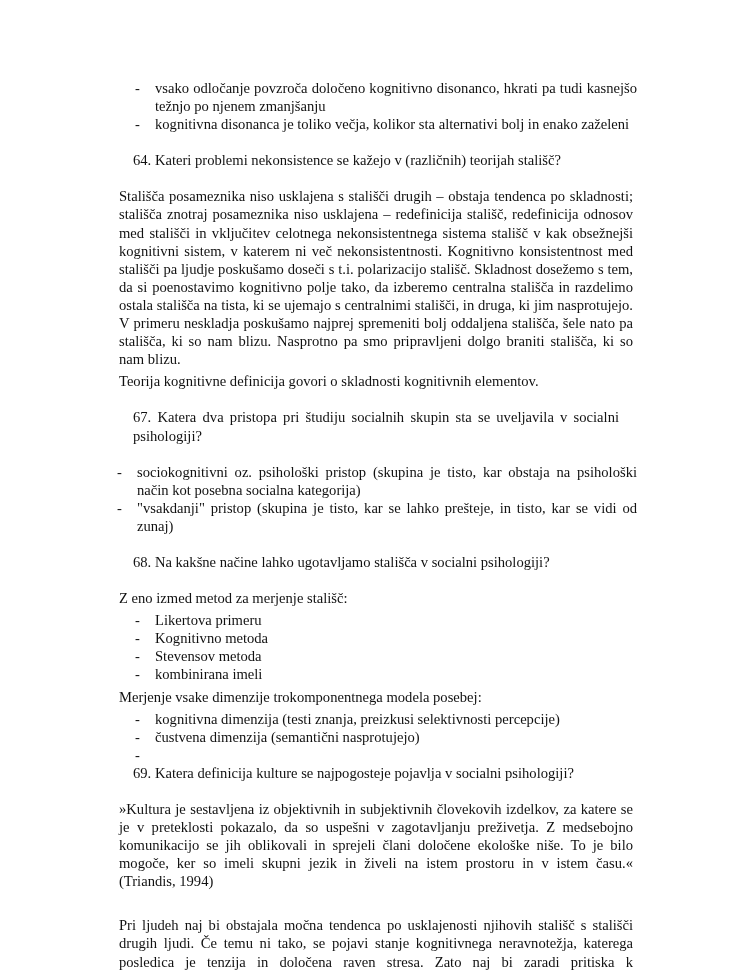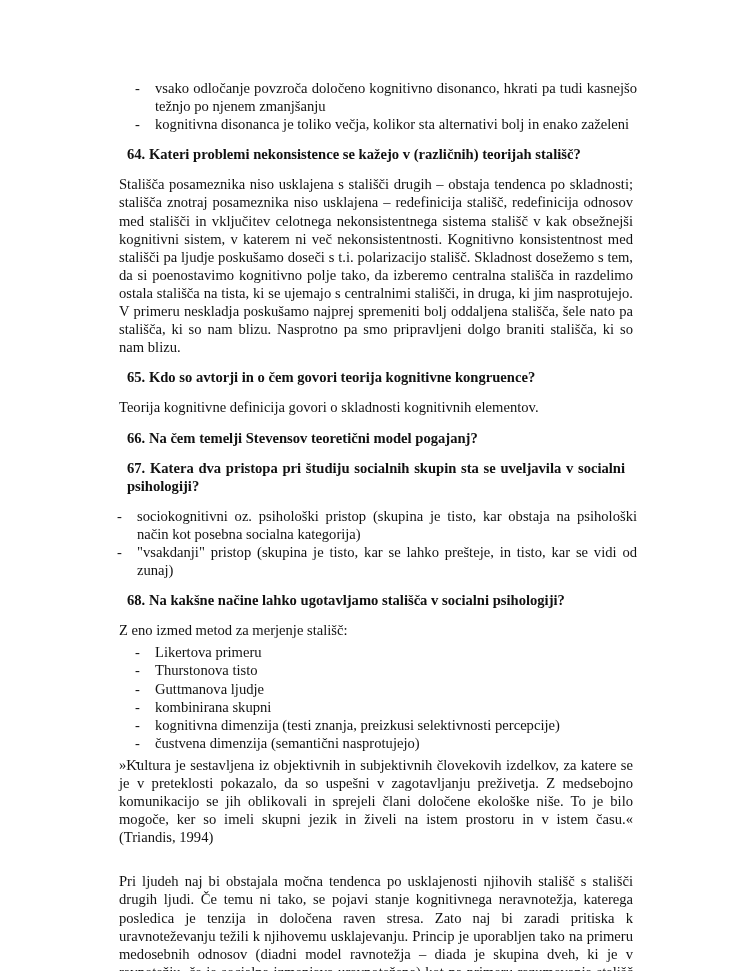--- a/index.html
+++ b/index.html
@@ -21,22 +21,22 @@
       top: 79px;
       width: 522px;
       font-size: 14.6px;
       line-height: 18.1px;
     }
     .p {
       margin: 4px;
       text-align: justify;
     }
     .q {
-      margin: 12px;
-      font-weight: bold;
+      margin: 18px;
+      font-weight: normal;
       text-align: justify;
     }
     .spacer { height: 18px; }
     ul.dash {
       list-style: none;
       margin: 0;
       padding: 0;
     }
     ul.dash li {
       position: relative;
@@ -53,44 +53,44 @@
 <div class="page">
 
   <ul class="dash l1">
     <li><span class="b">-</span><span>vsako odločanje povzroča določeno kognitivno disonanco, hkrati pa tudi kasnejšo težnjo po njenem zmanjšanju</span></li>
     <li><span class="b">-</span><span>kognitivna disonanca je toliko večja, kolikor sta alternativi bolj in enako zaželeni</span></li>
   </ul>
 
   <p class="q">64. Kateri problemi nekonsistence se kažejo v (različnih) teorijah stališč?</p>
   <p class="p">Stališča posameznika niso usklajena s stališči drugih – obstaja tendenca po skladnosti; stališča znotraj posameznika niso usklajena – redefinicija stališč, redefinicija odnosov med stališči in vključitev celotnega nekonsistentnega sistema stališč v kak obsežnejši kognitivni sistem, v katerem ni več nekonsistentnosti. Kognitivno konsistentnost med stališči pa ljudje poskušamo doseči s t.i. polarizacijo stališč. Skladnost dosežemo s tem, da si poenostavimo kognitivno polje tako, da izberemo centralna stališča in razdelimo ostala stališča na tista, ki se ujemajo s centralnimi stališči, in druga, ki jim nasprotujejo. V primeru neskladja poskušamo najprej spremeniti bolj oddaljena stališča, šele nato pa stališča, ki so nam blizu. Nasprotno pa smo pripravljeni dolgo braniti stališča, ki so nam blizu.</p>
 
-  <p class="q">65. Kdo so avtorji in o čem govori teorija kognitivne kongruence?</p>
   <p class="p">Teorija kognitivne definicija govori o skladnosti kognitivnih elementov.</p>
 
-  <p class="q">66. Na čem temelji Stevensov teoretični model pogajanj?</p>
 
   <p class="q">67. Katera dva pristopa pri študiju socialnih skupin sta se uveljavila v socialni psihologiji?</p>
   <ul class="dash l0">
     <li><span class="b">-</span><span>sociokognitivni oz. psihološki pristop (skupina je tisto, kar obstaja na psihološki način kot posebna socialna kategorija)</span></li>
     <li><span class="b">-</span><span>"vsakdanji" pristop (skupina je tisto, kar se lahko prešteje, in tisto, kar se vidi od zunaj)</span></li>
   </ul>
 
   <p class="q">68. Na kakšne načine lahko ugotavljamo stališča v socialni psihologiji?</p>
   <p class="p">Z eno izmed metod za merjenje stališč:</p>
   <ul class="dash l1">
     <li><span class="b">-</span><span>Likertova primeru</span></li>
-    <li><span class="b">-</span><span>Thurstonova tisto</span></li>
-    <li><span class="b">-</span><span>Guttmanova ljudje</span></li>
-    <li><span class="b">-</span><span>kombinirana skupni</span></li>
+    <li><span class="b">-</span><span>Kognitivno metoda</span></li>
+    <li><span class="b">-</span><span>Stevensov metoda</span></li>
+    <li><span class="b">-</span><span>kombinirana imeli</span></li>
   </ul>
+  <p class="p">Merjenje vsake dimenzije trokomponentnega modela posebej:</p>
   <ul class="dash l1">
     <li><span class="b">-</span><span>kognitivna dimenzija (testi znanja, preizkusi selektivnosti percepcije)</span></li>
     <li><span class="b">-</span><span>čustvena dimenzija (semantični nasprotujejo)</span></li>
     <li><span class="b">-</span></li>
   </ul>
 
+  <p class="q">69. Katera definicija kulture se najpogosteje pojavlja v socialni psihologiji?</p>
   <p class="p">»Kultura je sestavljena iz objektivnih in subjektivnih človekovih izdelkov, za katere se je v preteklosti pokazalo, da so uspešni v zagotavljanju preživetja. Z medsebojno komunikacijo se jih oblikovali in sprejeli člani določene ekološke niše. To je bilo mogoče, ker so imeli skupni jezik in živeli na istem prostoru in v istem času.« (Triandis, 1994)</p>
 
   <div class="spacer"></div>
 
   <p class="p">Pri ljudeh naj bi obstajala močna tendenca po usklajenosti njihovih stališč s stališči drugih ljudi. Če temu ni tako, se pojavi stanje kognitivnega neravnotežja, katerega posledica je tenzija in določena raven stresa. Zato naj bi zaradi pritiska k uravnoteževanju težili k njihovemu usklajevanju. Princip je uporabljen tako na primeru medosebnih odnosov (diadni model ravnotežja – diada je skupina dveh, ki je v ravnotežju, če je socialna izmenjava uravnotežena) kot na primeru razumevanja stališč (triadni model ravnotežja – trikotniška struktura, ki izraža odnose med dvema osebama in enim skupnim objektom ali pa med tremi osebami).</p>
 
 </div>
 
 </body></html>

